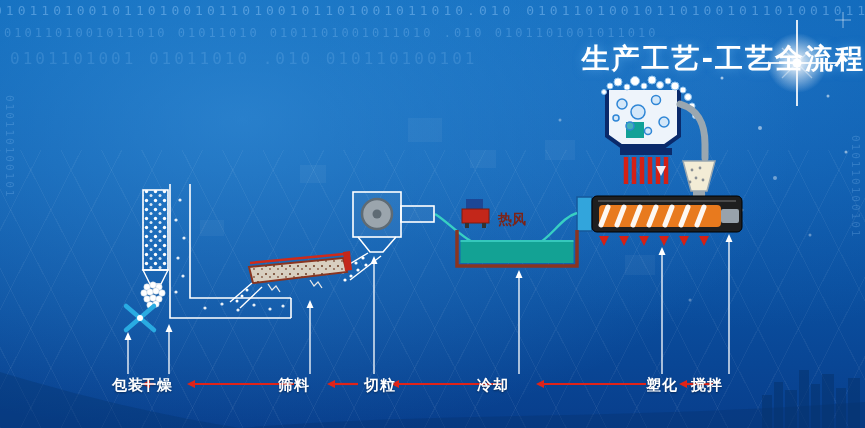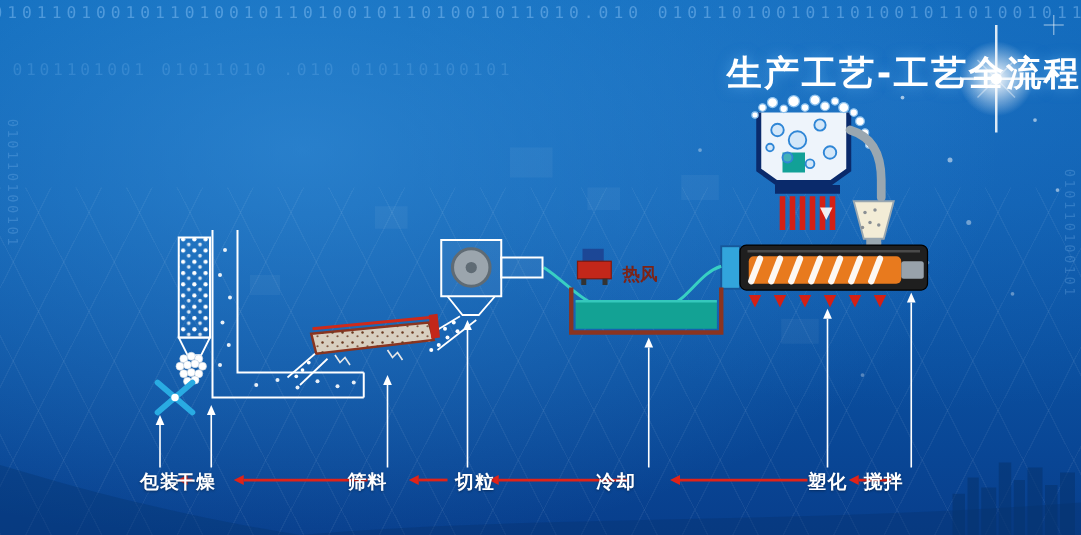--- a/index.html
+++ b/index.html
@@ -14,21 +14,21 @@
   }
   .bg-grid {
     position:absolute; left:0; top:150px; width:865px; height:278px;
     background:
       repeating-linear-gradient(63deg,  rgba(255,255,255,.05) 0 1px, transparent 1px 36px),
       repeating-linear-gradient(117deg, rgba(255,255,255,.05) 0 1px, transparent 1px 36px);
   }
   .binary { position:absolute; white-space:nowrap; font-family:"DejaVu Sans Mono", monospace; pointer-events:none; }
   .b1 { top:3px;  left:-6px; font-size:13px; letter-spacing:4px; color:rgba(160,210,255,.40); }
   .b2 { top:26px; left:4px;  font-size:12px; letter-spacing:3px; color:rgba(160,210,255,.26); }
-  .b3 { top:49px; left:10px; font-size:13px; letter-spacing:3px; color:rgba(160,210,255,.18); }
+  .b3 { top:49px; left:10px; font-size:16px; letter-spacing:3px; color:rgba(160,210,255,.18); }
   .bv  { writing-mode:vertical-rl; font-size:11px; letter-spacing:2px; color:rgba(160,210,255,.22); }
   .bvl { left:3px; top:95px; }
   .bvr { right:3px; top:135px; }
   .title {
     position:absolute; top:40px; left:0; width:100%; text-align:right;
     color:#ffffff; font-size:28px; font-weight:bold; letter-spacing:2px;
     text-shadow:0 0 10px rgba(120,200,255,.5);
   }
   .diagram { position:absolute; left:0; top:0; }
   .stage-label {
@@ -38,20 +38,21 @@
   }
 </style>
 </head>
 <body>
 
 <div class="slide">
 
   <div class="bg-grid"></div>
 
   <div class="binary b1">0101101001011010010110100101101001011010.010 010110100101101001011010010110100101101</div>
+  <div class="binary b2">0101101001011010   01011010 0101101001011010   .010   0101101001011010</div>
   <div class="binary b3">0101101001    01011010   .010      010110100101</div>
   <div class="binary bv bvl">010110100101</div>
   <div class="binary bv bvr">010110100101</div>
 
   <div class="title">生产工艺-工艺全流程</div>
 
   <svg class="diagram" width="865" height="428" viewBox="0 0 865 428">
     <defs>
       <pattern id="pelletsDense" width="9" height="9" patternUnits="userSpaceOnUse">
         <circle cx="2.5" cy="2.5" r="1.7" fill="#ffffff"></circle>

